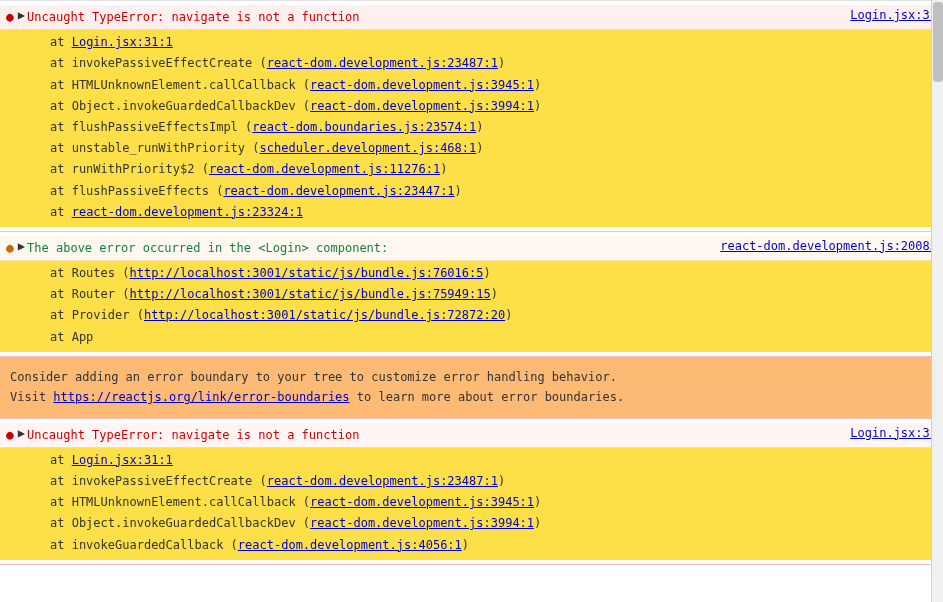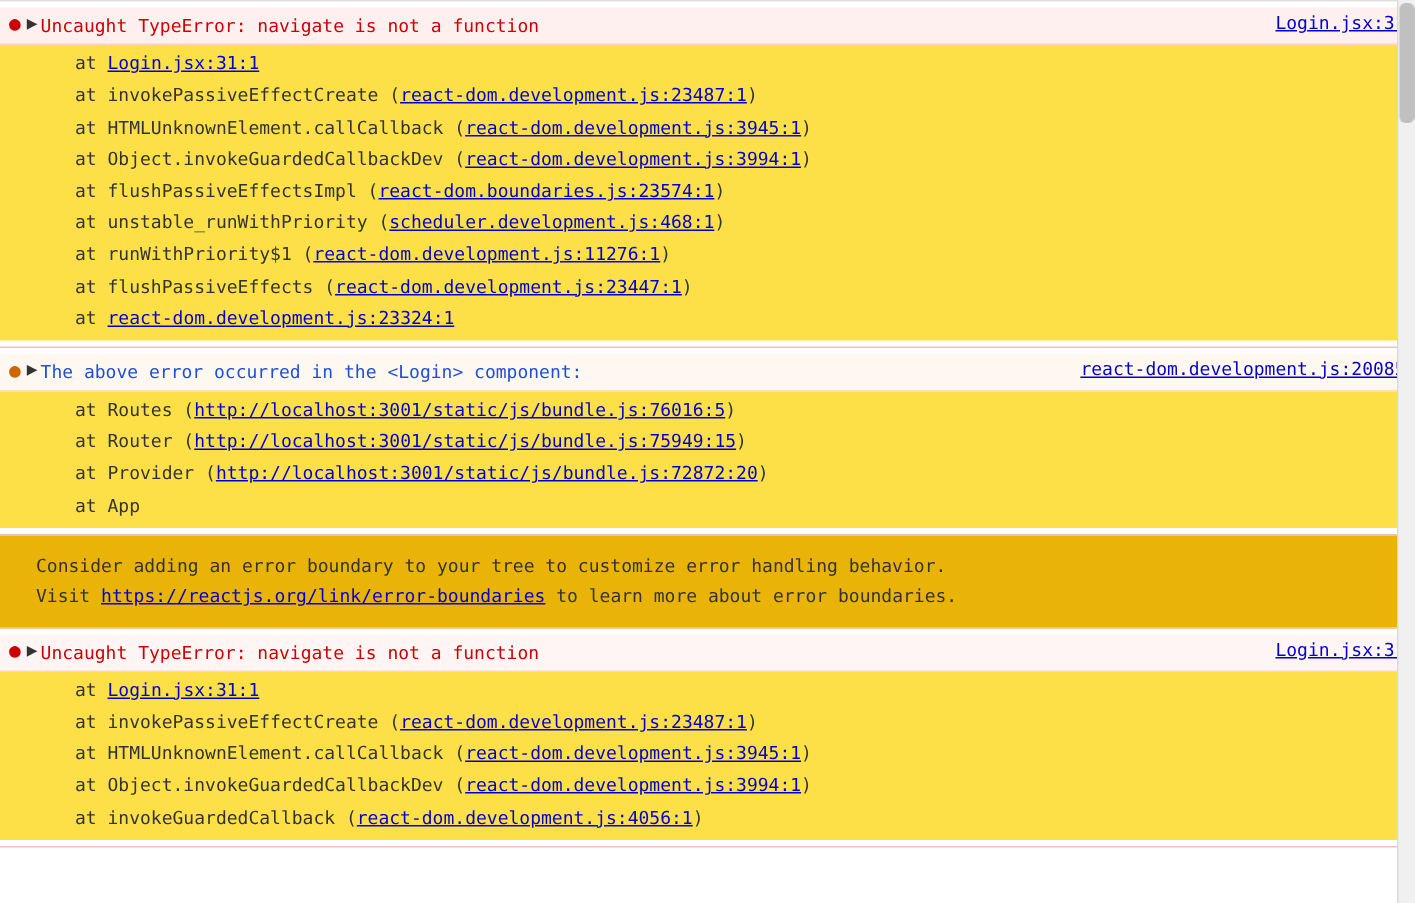--- a/index.html
+++ b/index.html
@@ -89,22 +89,22 @@
       color: #333;
     }
 
     .stack-line .file-link {
       color: #0000cc;
       text-decoration: underline;
       cursor: pointer;
     }
 
     .error-boundary-notice {
-      padding: 10px 24px;
-      background-color: #eab308;
+      padding: 10px 10px;
+      background-color: #fdba74;
       border-bottom: 1px solid #f0c0c0;
       line-height: 1.7;
       color: #333;
     }
 
     .error-boundary-notice a {
       color: #0000cc;
       text-decoration: underline;
     }
 
@@ -156,36 +156,36 @@
       <div class="stack-line">
         <span class="at-keyword">    at Object.invokeGuardedCallbackDev (</span><a class="file-link">react-dom.development.js:3994:1</a><span>)</span>
       </div>
       <div class="stack-line">
         <span class="at-keyword">    at flushPassiveEffectsImpl (</span><a class="file-link">react-dom.boundaries.js:23574:1</a><span>)</span>
       </div>
       <div class="stack-line">
         <span class="at-keyword">    at unstable_runWithPriority (</span><a class="file-link">scheduler.development.js:468:1</a><span>)</span>
       </div>
       <div class="stack-line">
-        <span class="at-keyword">    at runWithPriority$1 (</span><a class="file-link">react-dom.development.js:11276:1</a><span>)</span>
+        <span class="at-keyword">    at runWithPriority$2 (</span><a class="file-link">react-dom.development.js:11276:1</a><span>)</span>
       </div>
       <div class="stack-line">
         <span class="at-keyword">    at flushPassiveEffects (</span><a class="file-link">react-dom.development.js:23447:1</a><span>)</span>
       </div>
       <div class="stack-line">
         <span class="at-keyword">    at </span><a class="file-link">react-dom.development.js:23324:1</a>
       </div>
     </div>
   </div>
 
   <div class="error-block">
     <div class="error-header" style="background-color:#fff8f0; border-bottom-color:#ffe0b0;">
       <span class="error-icon" style="color:#cc6600;">●</span>
       <span class="toggle-arrow">▶</span>
-      <span class="error-title" style="color:#1d4ed8;">
+      <span class="error-title" style="color:#15803d;">
         <span>The above error occurred in the &lt;Login&gt; component:</span>
       </span>
       <a class="error-source-link">react-dom.development.js:20085</a>
     </div>
     <div class="stack-trace">
       <div class="stack-line">
         <span class="at-keyword">    at Routes (</span><a class="file-link">http://localhost:3001/static/js/bundle.js:76016:5</a><span>)</span>
       </div>
       <div class="stack-line">
         <span class="at-keyword">    at Router (</span><a class="file-link">http://localhost:3001/static/js/bundle.js:75949:15</a><span>)</span>

